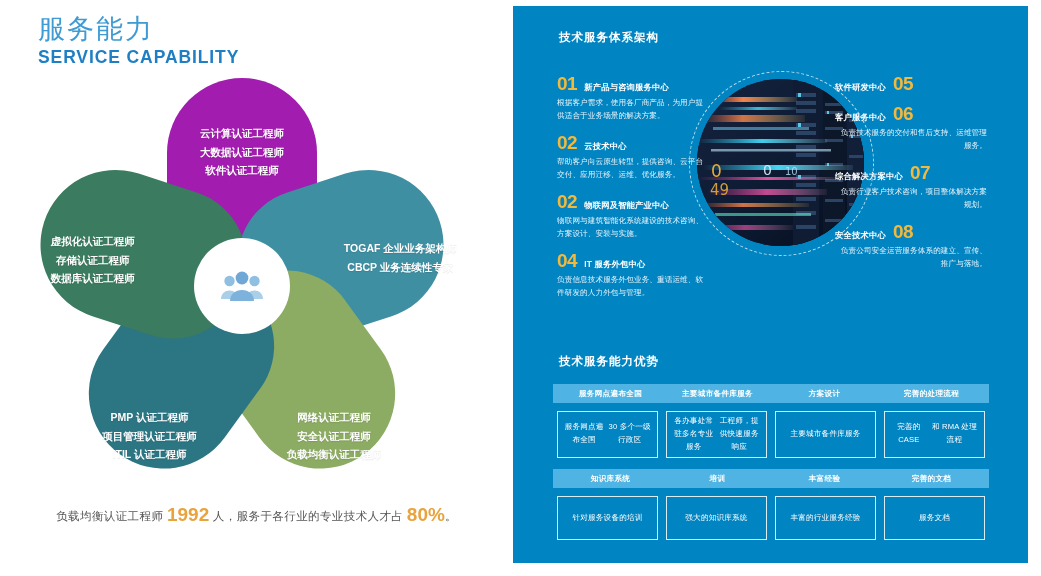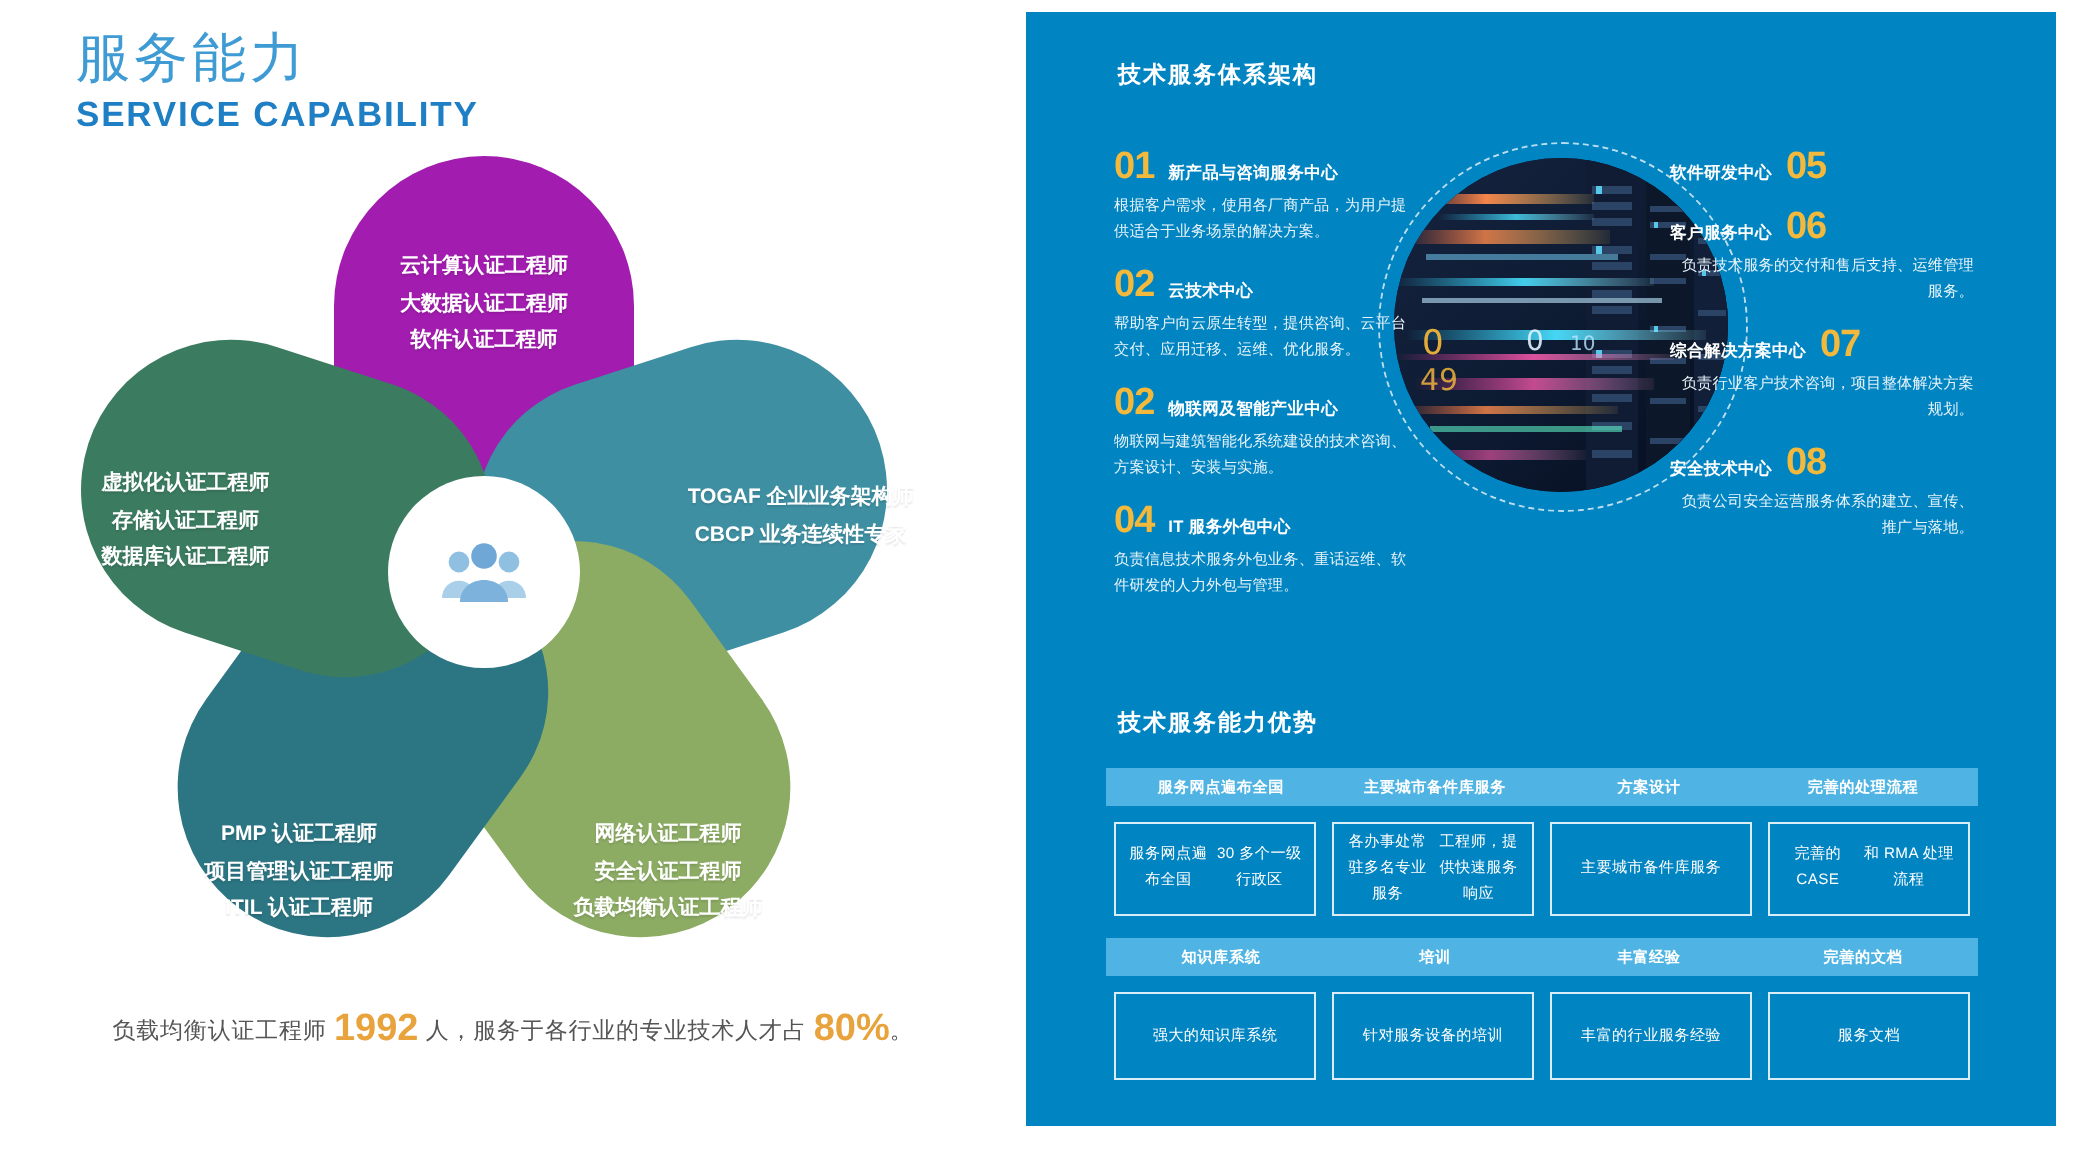--- a/index.html
+++ b/index.html
@@ -383,21 +383,21 @@
     </div>
 
     <div class="adv adv2">
       <div class="hdr-row">
         <div class="hdr-cell">知识库系统</div>
         <div class="hdr-cell">培训</div>
         <div class="hdr-cell">丰富经验</div>
         <div class="hdr-cell">完善的文档</div>
       </div>
       <div class="body-row">
+        <div class="body-cell">针对服务设备的培训</div>
         <div class="body-cell">强大的知识库系统</div>
-        <div class="body-cell">针对服务设备的培训</div>
         <div class="body-cell">丰富的行业服务经验</div>
         <div class="body-cell">服务文档</div>
       </div>
     </div>
 
   </div>
 </div>
 
 </body></html>

